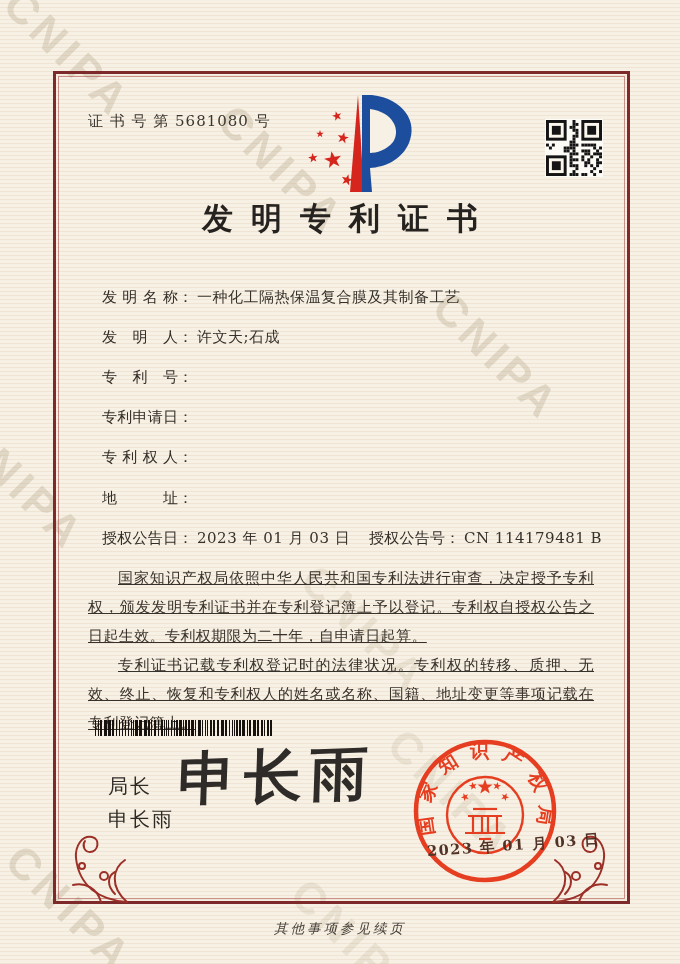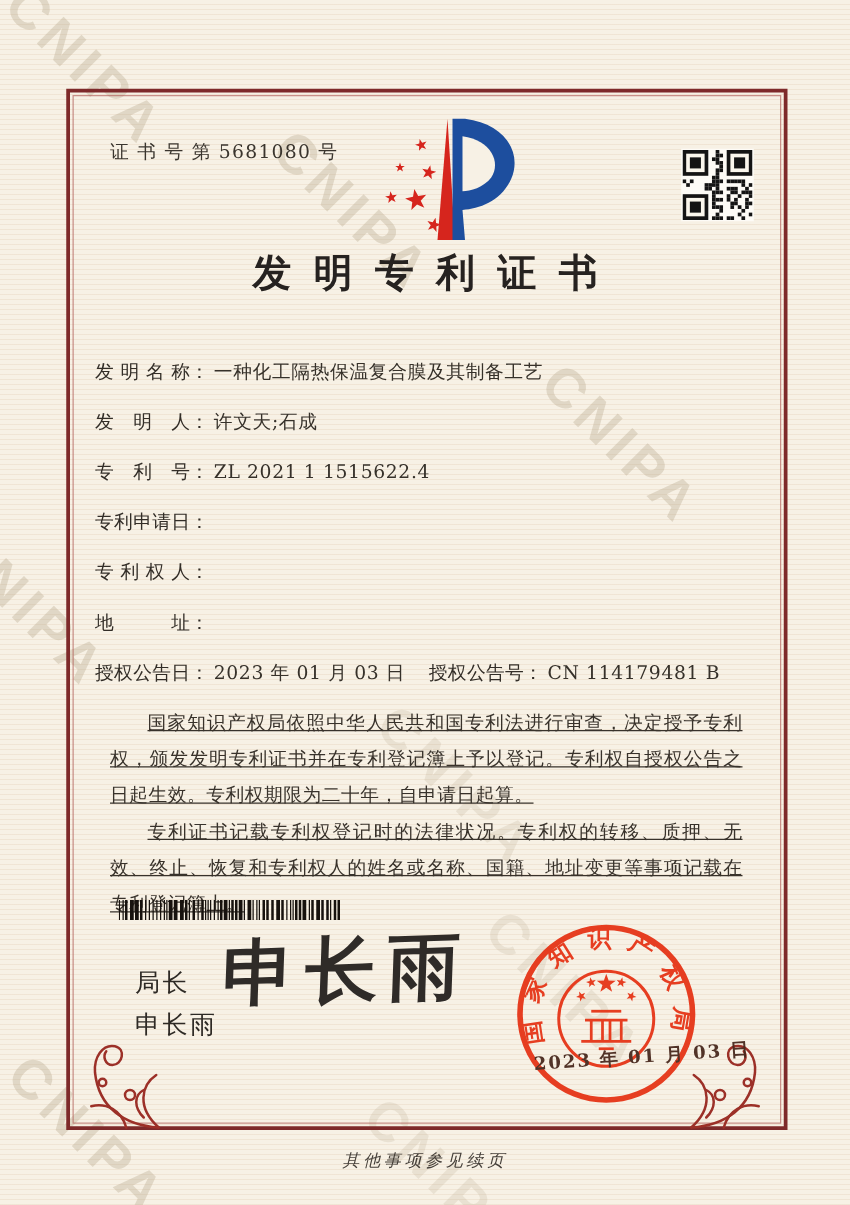--- a/index.html
+++ b/index.html
@@ -35,21 +35,21 @@
   .content { position:absolute; inset:0; z-index:3; }
 
   .cert-number { position:absolute; left:88px; top:112px; font-size:15px; letter-spacing:1px; color:#3a352e;text-align:right; }
   .logo { position:absolute; left:300px; top:92px; }
   .qr { position:absolute; left:545px; top:119px; width:58px; height:58px; background:#fdfbf6; padding:1px; }
   .title {
     position:absolute; left:0; right:0; top:198px; text-align:center;
     font-size:31px; font-weight:bold; letter-spacing:18px; text-indent:18px;
     color:#262220;
   }
-  .fields { position:absolute; left:76px; top:277px; width:512px; font-size:15px; }
+  .fields { position:absolute; left:102px; top:277px; width:512px; font-size:15px; }
   .frow { height:40.2px; display:flex; align-items:center; white-space:nowrap; }
   .flabel {
     display:inline-block; width:76px;
     text-align:justify; text-align-last:justify; text-justify:inter-character;
   }
   .colon { display:inline-block; }
   .fvalue { margin-left:4px; letter-spacing:0.5px; color:#36312a; }
   .fvalue.fixedw { width:172px; margin-left:4px; }
 
   .paras { position:absolute; left:88px; top:564px; width:506px; }
@@ -211,21 +211,20 @@
         <span class="fvalue">一种化工隔热保温复合膜及其制备工艺</span>
       </div>
       <div class="frow">
         <span class="flabel">发明人</span>
           <span class="colon">：</span>
         <span class="fvalue">许文天;石成</span>
       </div>
       <div class="frow">
         <span class="flabel">专利号</span>
           <span class="colon">：</span>
-        <span class="fvalue">ZL 2021 1 1515622.4</span>
       </div>
       <div class="frow">
         <span class="flabel">专利申请日</span>
           <span class="colon">：</span>
       </div>
       <div class="frow">
         <span class="flabel">专利权人</span>
           <span class="colon">：</span>
       </div>
       <div class="frow">

